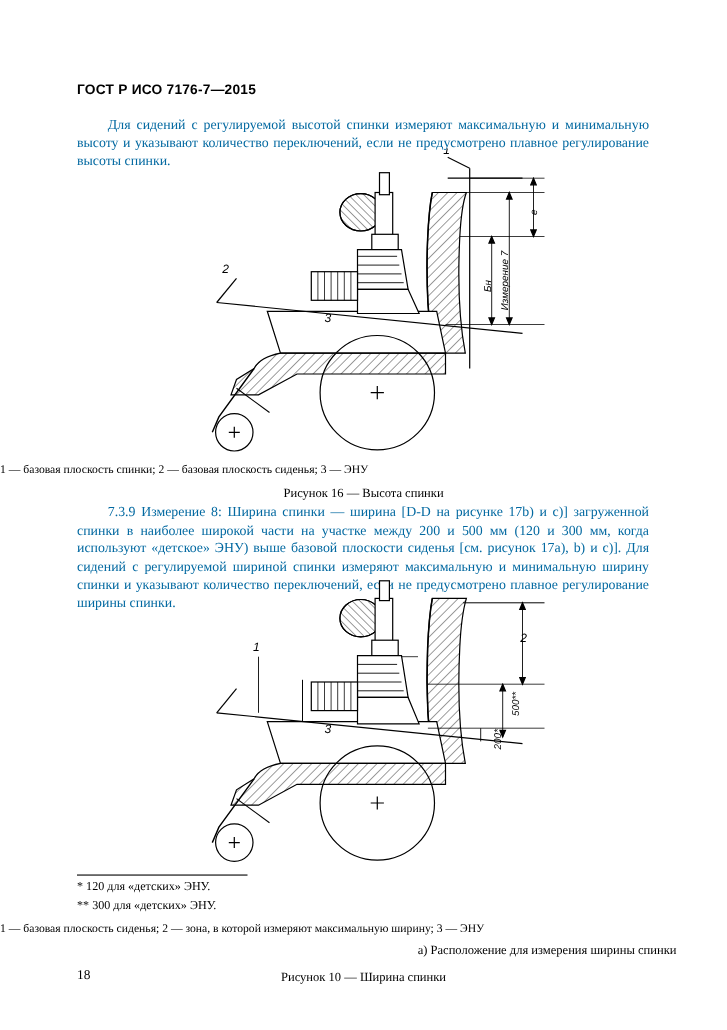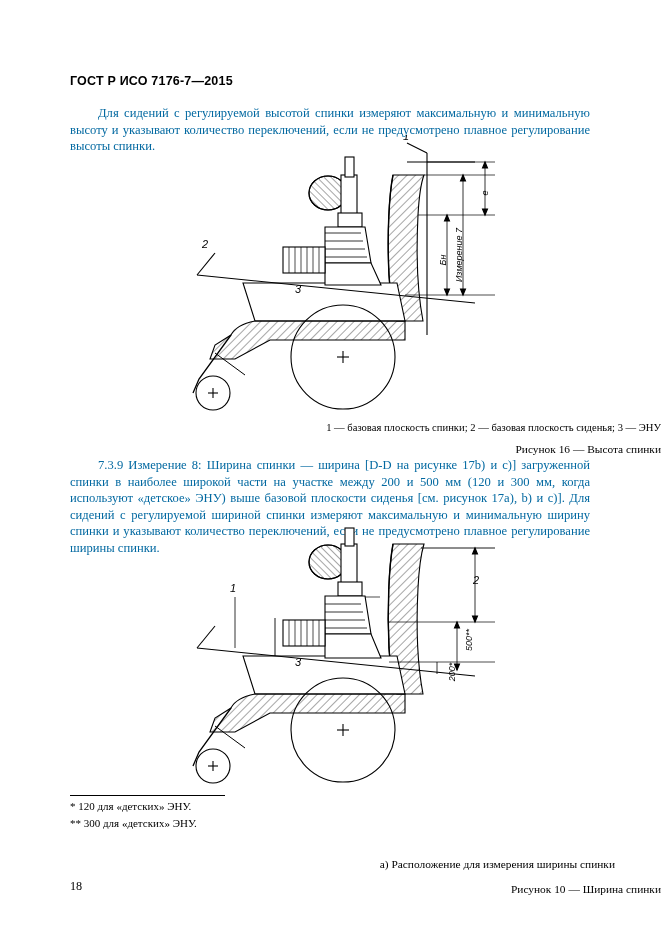--- a/index.html
+++ b/index.html
@@ -29,27 +29,27 @@
     font-size:12.6px;
     line-height:16.5px;
     text-align:justify;
     color:#0369a1;
   }
   .para.p1 { left:70px; top:88px; width:520px; text-indent:28px; }
   .para.p2 { left:70px; top:440px; width:520px; text-indent:28px; }
   .caption {
     position:absolute;
     width:661px;
-    text-align:right;
+    text-align:center;
     font-size:11.4px;
   }
   .legend {
     position:absolute;
     width:661px;
-    text-align:right;
+    text-align:left;
     font-size:10.6px;
   }
   b.bold { font-weight:normal; }
   .footnote {
     position:absolute;
     left:70px;
     font-size:11px;
   }
   .rule {
     position:absolute;
@@ -238,18 +238,19 @@
         <text transform="translate(297,118) rotate(-90)" text-anchor="middle" font-size="9">500**</text>
         <text transform="translate(280,150) rotate(-90)" text-anchor="middle" font-size="9">200*</text>
       </g>
     </svg>
   </div>
 
   <div class="rule" style="top:778px;"></div>
   <div class="footnote" style="top:783px;">* 120 для «детских» ЭНУ.</div>
   <div class="footnote" style="top:800px;">** 300 для «детских» ЭНУ.</div>
 
+  <div class="legend" style="top:822px;">1 — базовая плоскость сиденья; 2 — зона, в которой измеряют максимальную ширину; 3 — ЭНУ</div>
   <div class="caption" style="top:841px; text-align:right; left:115px; width:500px;">а) Расположение для измерения ширины спинки</div>
   <div class="caption" style="top:866px;">Рисунок 10 — Ширина спинки</div>
 
   <div class="pagenum">18</div>
 
 </div>
 
 </body></html>

